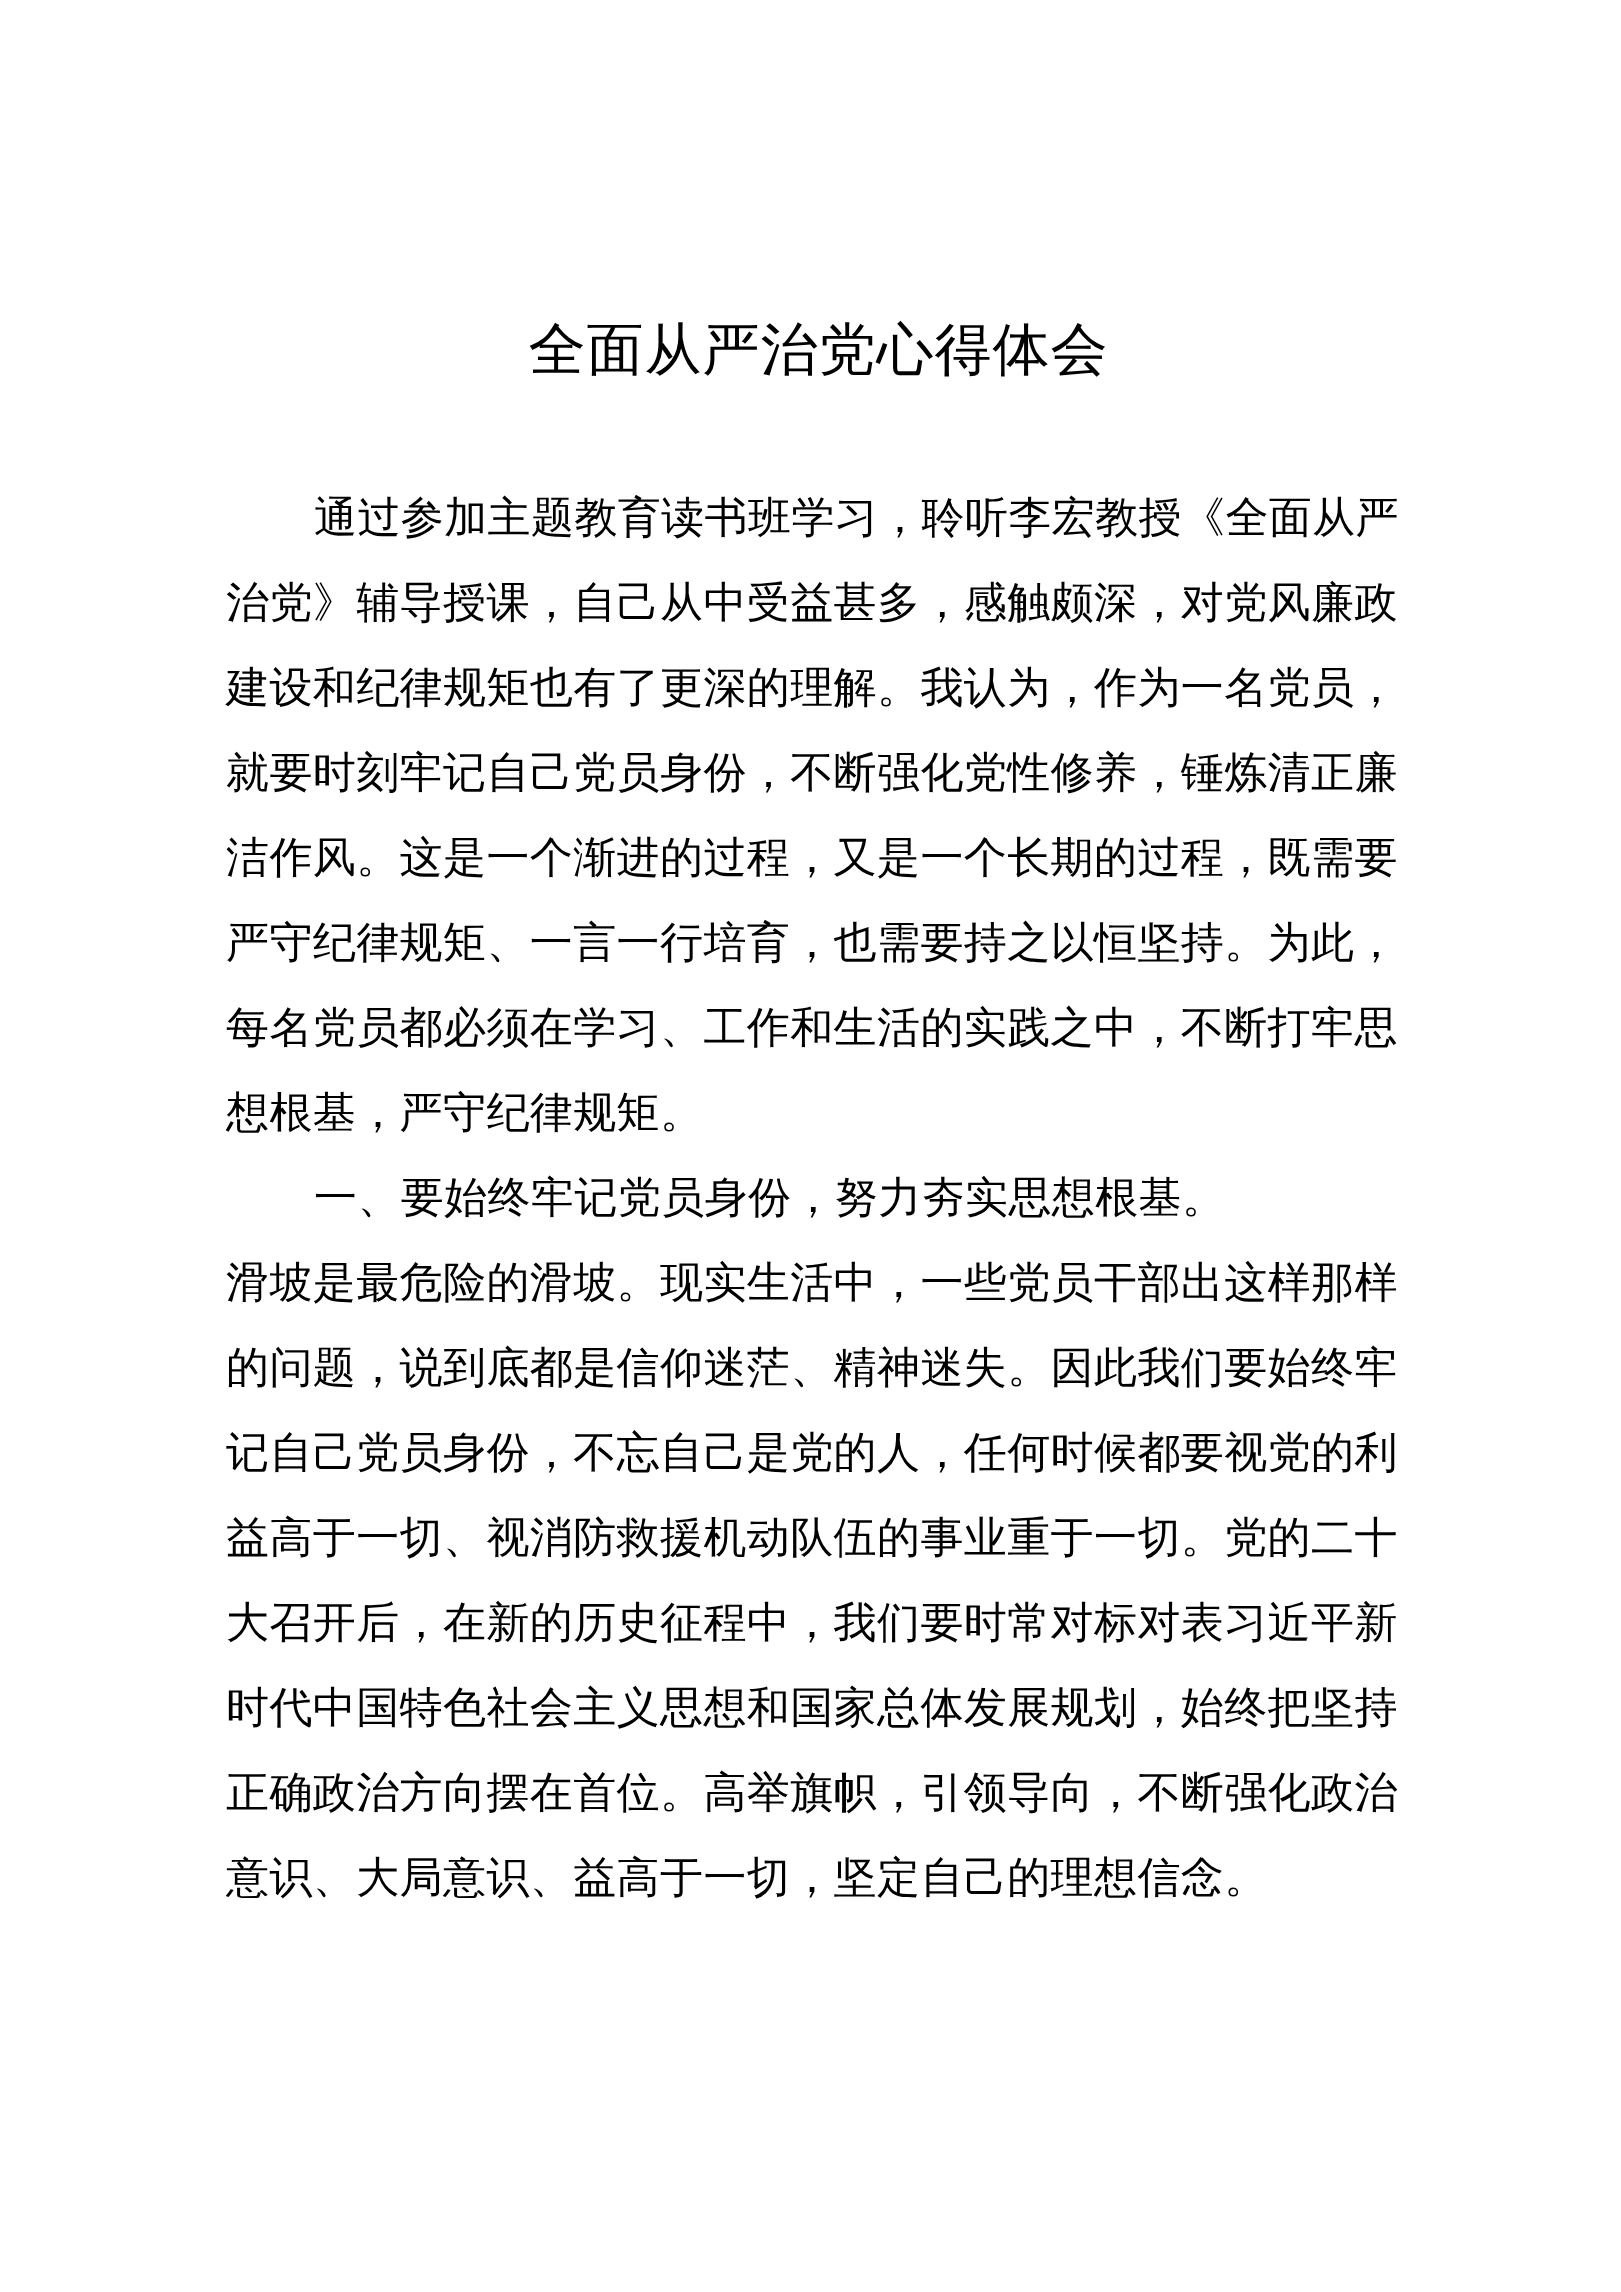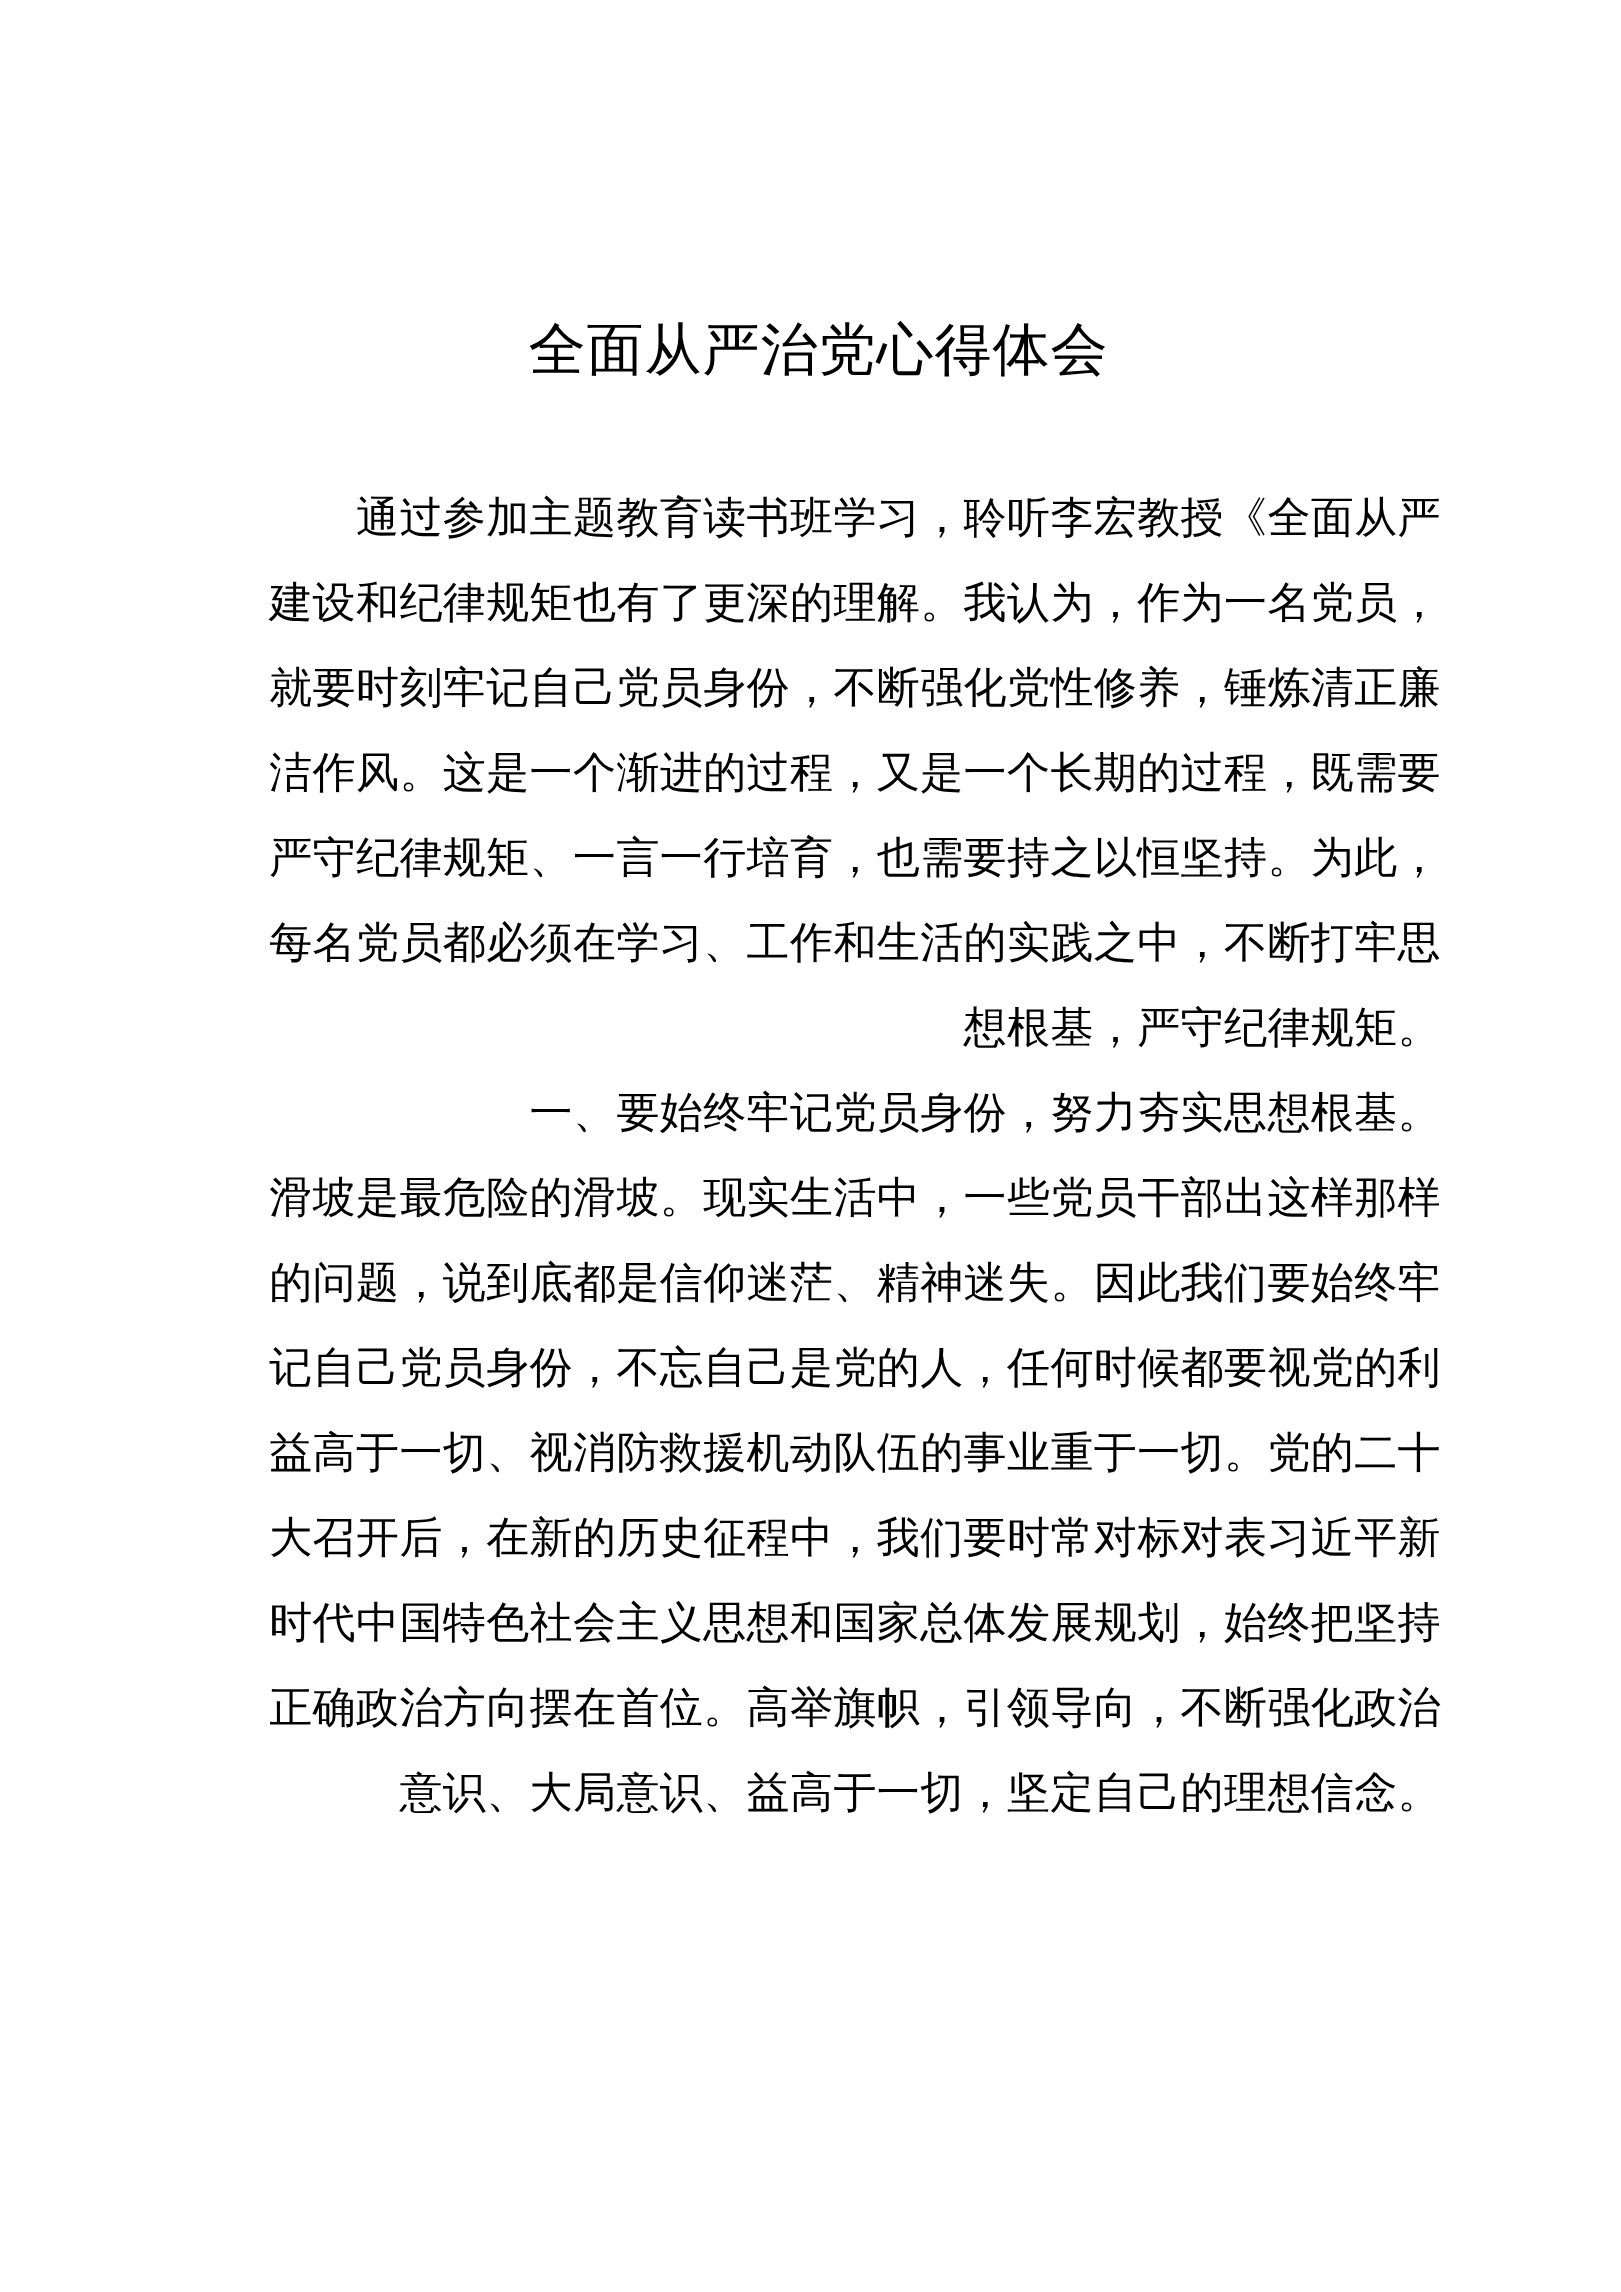--- a/index.html
+++ b/index.html
@@ -32,21 +32,20 @@
       font-size: 57px;
       line-height: 74px;
       letter-spacing: 1px;
       white-space: nowrap;
     }
     .body-text {
       position: absolute;
       left: 218px;
       top: 475px;
       width: 1215px;
-      text-align: right;
     }
     .line {
       display: block;
       height: 85px;
       line-height: 85px;
       font-size: 43px;
       white-space: nowrap;
       letter-spacing: 0.4px;
     }
     .line.indent {
@@ -54,20 +53,21 @@
     }
   </style>
 </head>
 <body>
 
 <div class="page">
   <div class="doc-title">全面从严治党心得体会</div>
 
   <div class="body-text">
     <span class="line indent">通过参加主题教育读书班学习，聆听李宏教授《全面从严</span>
+    <span class="line">治党》辅导授课，自己从中受益甚多，感触颇深，对党风廉政</span>
     <span class="line">建设和纪律规矩也有了更深的理解。我认为，作为一名党员，</span>
     <span class="line">就要时刻牢记自己党员身份，不断强化党性修养，锤炼清正廉</span>
     <span class="line">洁作风。这是一个渐进的过程，又是一个长期的过程，既需要</span>
     <span class="line">严守纪律规矩、一言一行培育，也需要持之以恒坚持。为此，</span>
     <span class="line">每名党员都必须在学习、工作和生活的实践之中，不断打牢思</span>
     <span class="line">想根基，严守纪律规矩。</span>
     <span class="line indent">一、要始终牢记党员身份，努力夯实思想根基。</span>
     <span class="line">滑坡是最危险的滑坡。现实生活中，一些党员干部出这样那样</span>
     <span class="line">的问题，说到底都是信仰迷茫、精神迷失。因此我们要始终牢</span>
     <span class="line">记自己党员身份，不忘自己是党的人，任何时候都要视党的利</span>

